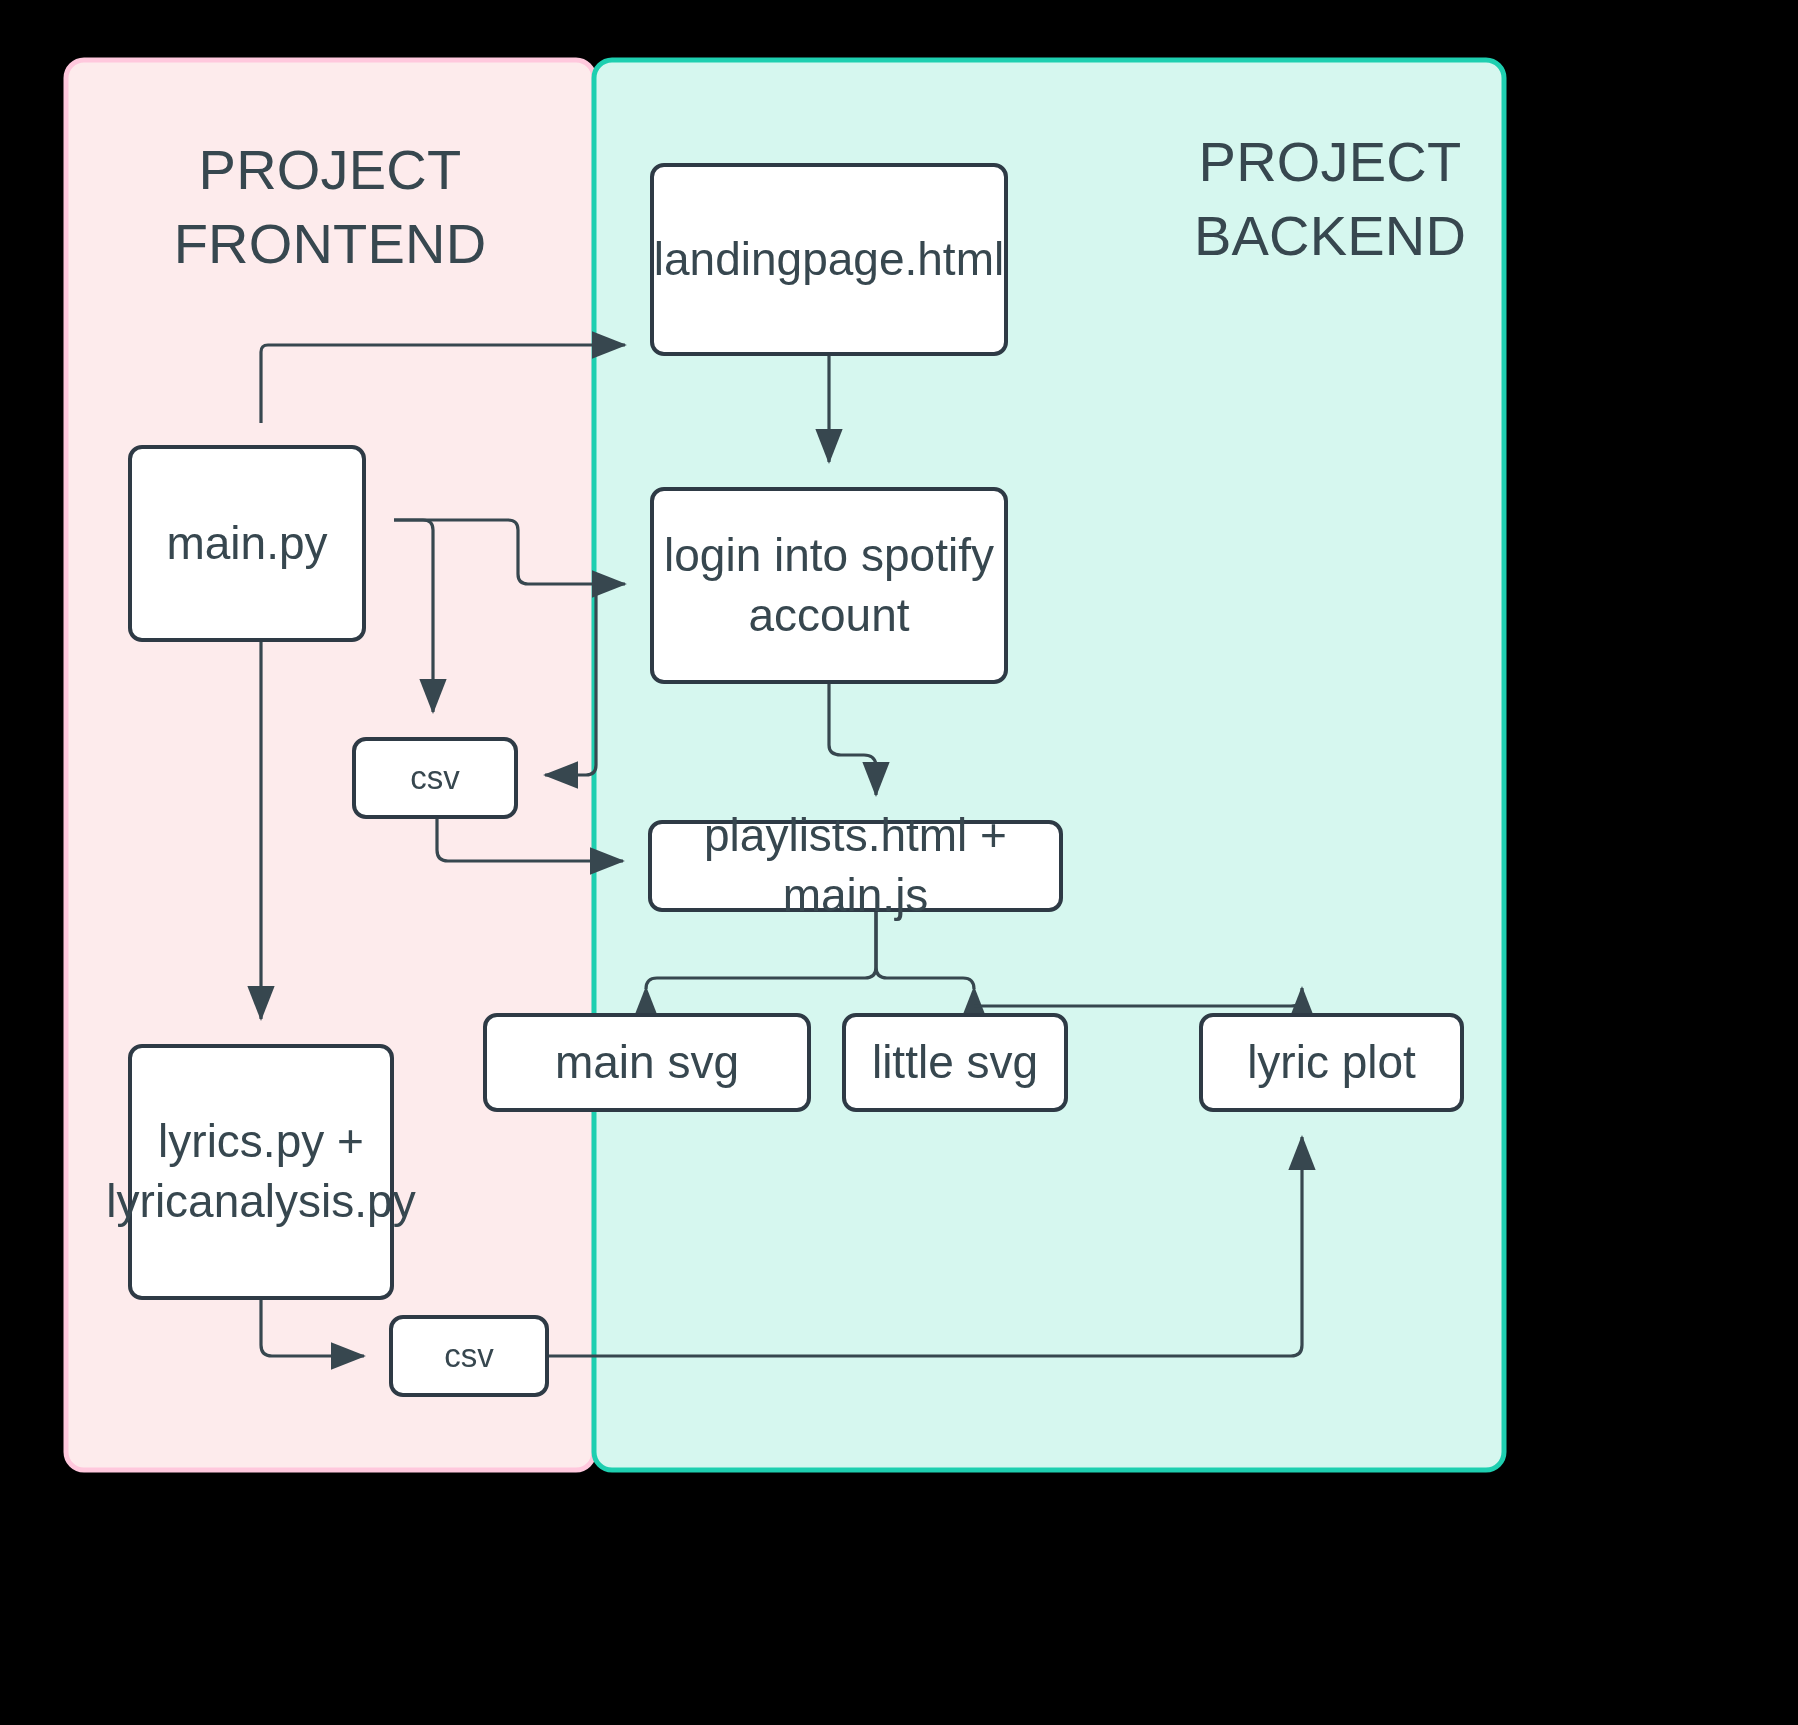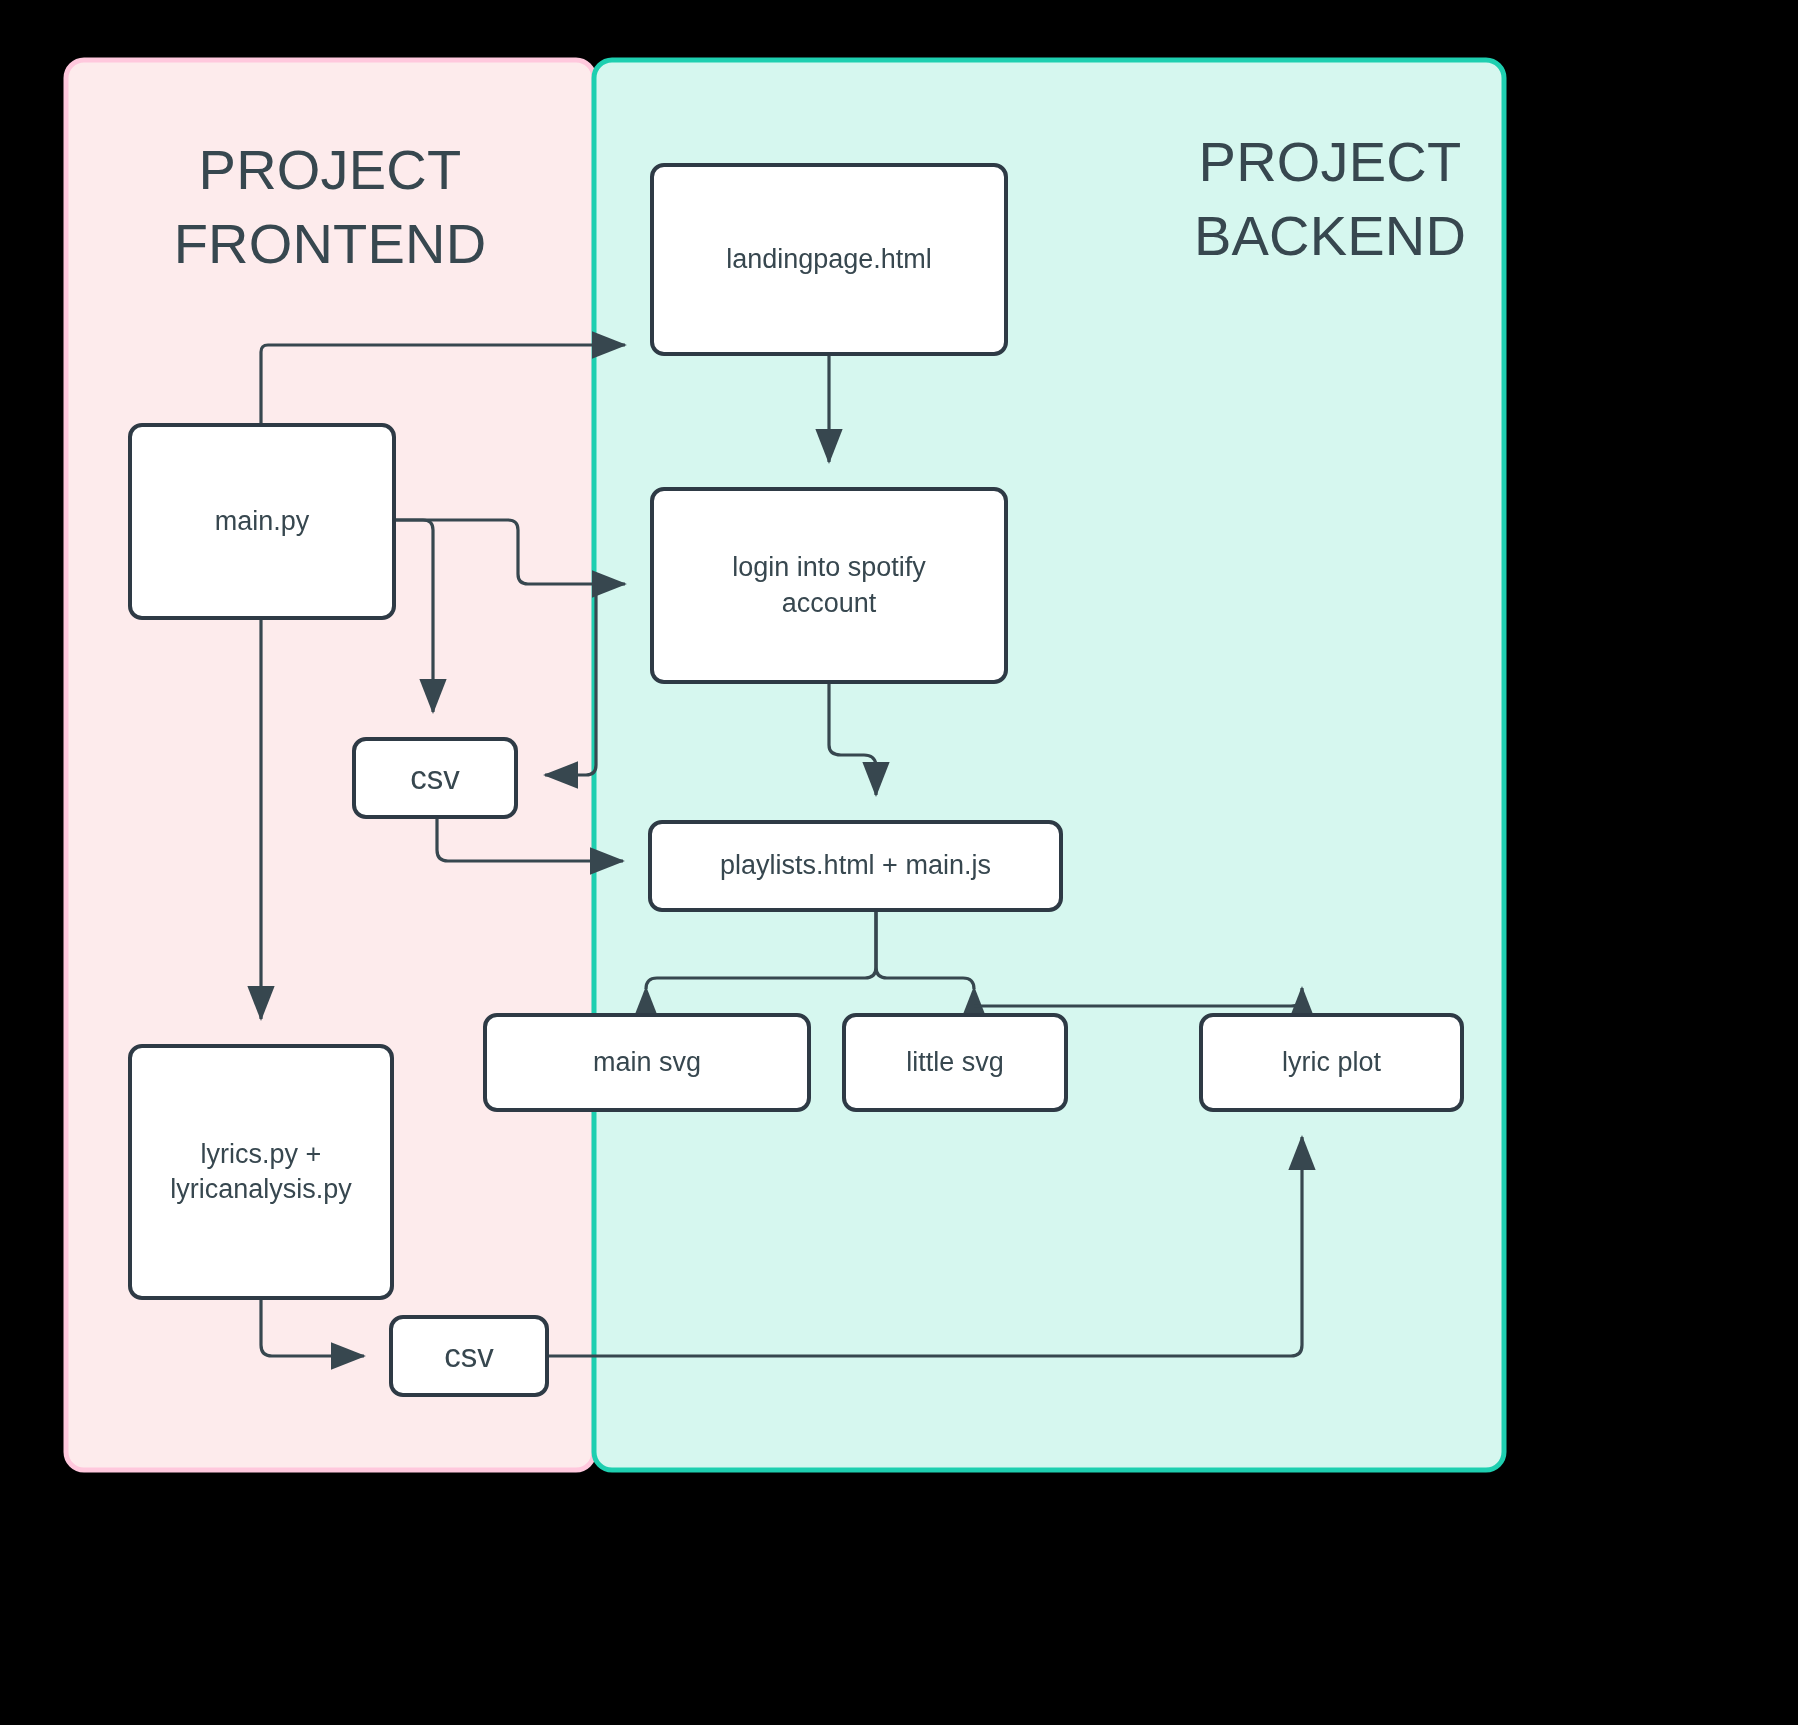--- a/index.html
+++ b/index.html
@@ -36,21 +36,21 @@
     position: absolute;
     box-sizing: border-box;
     background: #ffffff;
     border: 4px solid #2e3a45;
     border-radius: 14px;
     display: flex;
     align-items: center;
     justify-content: center;
     text-align: center;
     color: #37474f;
-    font-size: 27px;
+    font-size: 46px;
     line-height: 1.3;
     font-family: "Liberation Sans", sans-serif;
     white-space: pre-line;
     padding: 4px 10px;
   }
   .node.small {
     font-size: 33px;
     border-width: 4px;
   }
 </style>
@@ -107,21 +107,21 @@
   </svg>
 
   <div class="panel-label" style="left:110px; top:133px; width:440px;">PROJECT
 FRONTEND</div>
 
   <div class="panel-label" style="left:1030px; top:125px; width:600px;">PROJECT
 BACKEND</div>
 
   <div class="node" style="left:650px; top:163px; width:358px; height:193px;">landingpage.html</div>
 
-  <div class="node" style="left:128px; top:423px; width:268px; height:197px;">main.py</div>
+  <div class="node" style="left:128px; top:445px; width:238px; height:197px;">main.py</div>
 
   <div class="node" style="left:650px; top:487px; width:358px; height:197px;">login into spotify
 account</div>
 
   <div class="node small" style="left:352px; top:737px; width:166px; height:82px;">csv</div>
 
   <div class="node" style="left:648px; top:820px; width:415px; height:92px;">playlists.html + main.js</div>
 
   <div class="node" style="left:483px; top:1013px; width:328px; height:99px;">main svg</div>
 

